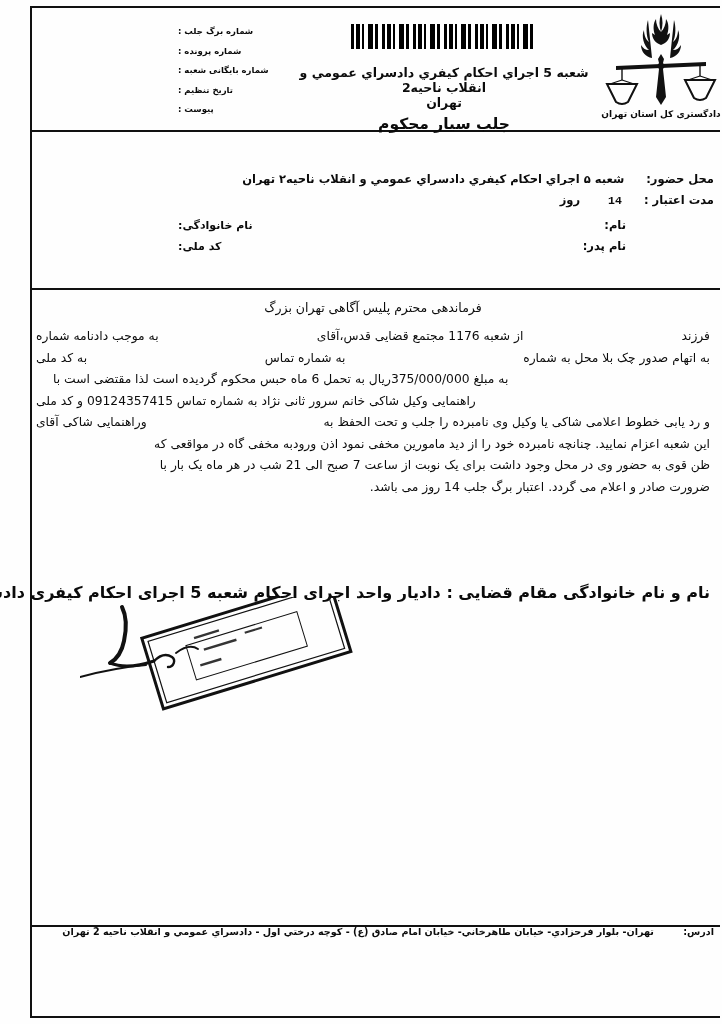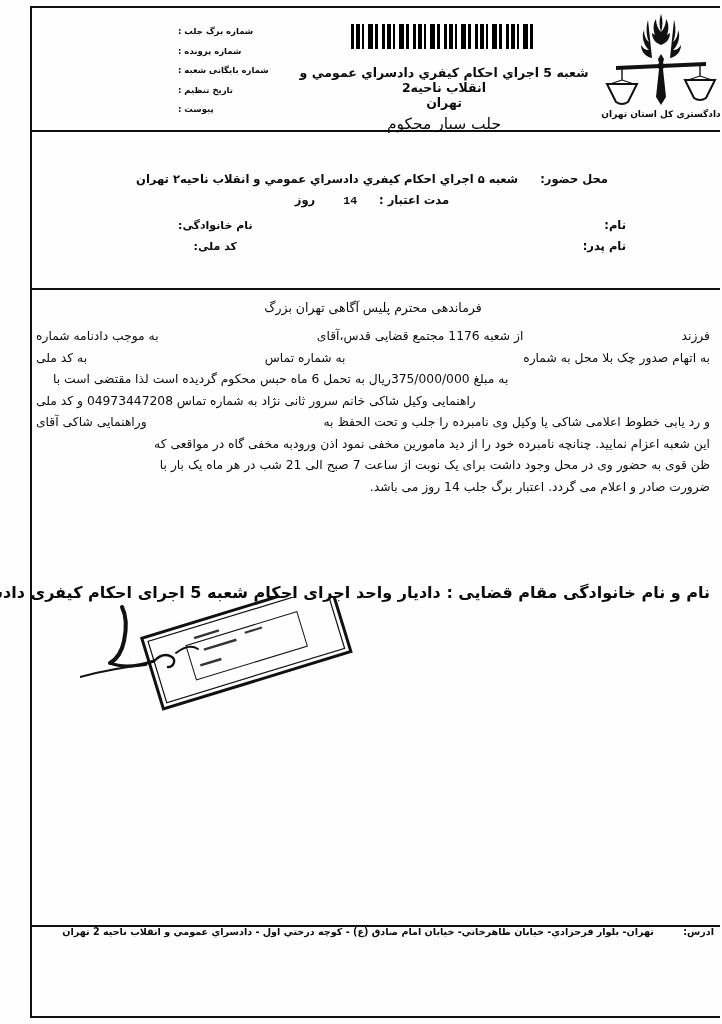--- a/index.html
+++ b/index.html
@@ -76,21 +76,21 @@
       #000 24px, #000 27px, #fff 27px, #fff 31px);
   }
   .court-line {
     font-size: 12.5px;
     font-weight: bold;
     line-height: 15px;
     direction: rtl;
   }
   .doc-title {
     font-size: 15.5px;
-    font-weight: normal;
+    font-weight: bold;
     margin-top: 5px;
     letter-spacing: .5px;
   }
 
   .emblem-col {
     position: absolute;
     top: 4px;
     left: 556px;
     width: 150px;
     text-align: center;
@@ -115,21 +115,21 @@
   .info-line {
     position: relative;
     font-size: 11.5px;
     font-weight: bold;
     height: 21px;
     white-space: nowrap;
   }
   .lbl { display: inline-block; }
   .val { display: inline-block; font-weight: bold; }
 
-  .row-place { text-align: center; padding-right: 0; }
+  .row-place { text-align: right; padding-right: 0; }
   .row-place .lbl { margin-left: 18px; }
 
   .subject-head {
     font-size: 13px;
     font-weight: bold;
     text-decoration: underline;
     margin-top: 6px;
     margin-right: 78px;
   }
 
@@ -147,21 +147,21 @@
     line-height: 21px;
     text-align: right;
   }
   .name-left {
     position: absolute;
     left: 148px;
     top: 0;
     font-size: 11px;
     font-weight: bold;
     line-height: 21px;
-    text-align: center;
+    text-align: left;
   }
 
   
   .body-block {
     position: absolute;
     top: 300px;
     left: 36px;
     right: 12px;
     direction: rtl;
   }
@@ -313,21 +313,21 @@
       <span>به موجب دادنامه شماره</span>
     </div>
 
     <div class="body-line spread">
       <span>به اتهام صدور چک بلا محل به شماره</span>
       <span>به شماره تماس</span>
       <span>به کد ملی</span>
     </div>
 
     <div class="body-line" style="text-align:left;margin-left:17px;">به مبلغ 375/000/000ریال به تحمل 6 ماه حبس محکوم گردیده است لذا مقتضی است با</div>
-    <div class="body-line" style="text-align:left;">راهنمایی وکیل شاکی خانم سرور ثانی نژاد به شماره تماس 04973447208 و کد ملی</div>
+    <div class="body-line" style="text-align:left;">راهنمایی وکیل شاکی خانم سرور ثانی نژاد به شماره تماس 09124357415 و کد ملی</div>
 
     <div class="body-line spread">
       <span>و رد یابی خطوط اعلامی شاکی یا وکیل وی نامبرده را جلب و تحت الحفظ به</span>
       <span>وراهنمایی شاکی آقای</span>
     </div>
 
     <div class="body-line" style="text-align:right;">این شعبه اعزام نمایید. چنانچه نامبرده خود را از دید مامورین مخفی نمود اذن ورودبه مخفی گاه در مواقعی که</div>
     <div class="body-line" style="text-align:right;">ظن قوی به حضور وی در محل وجود داشت برای یک نوبت از ساعت 7 صبح الی 21 شب در هر ماه یک بار با</div>
     <div class="body-line" style="text-align:right;">ضرورت صادر و اعلام می گردد. اعتبار برگ جلب 14 روز می باشد.</div>
   </div>

